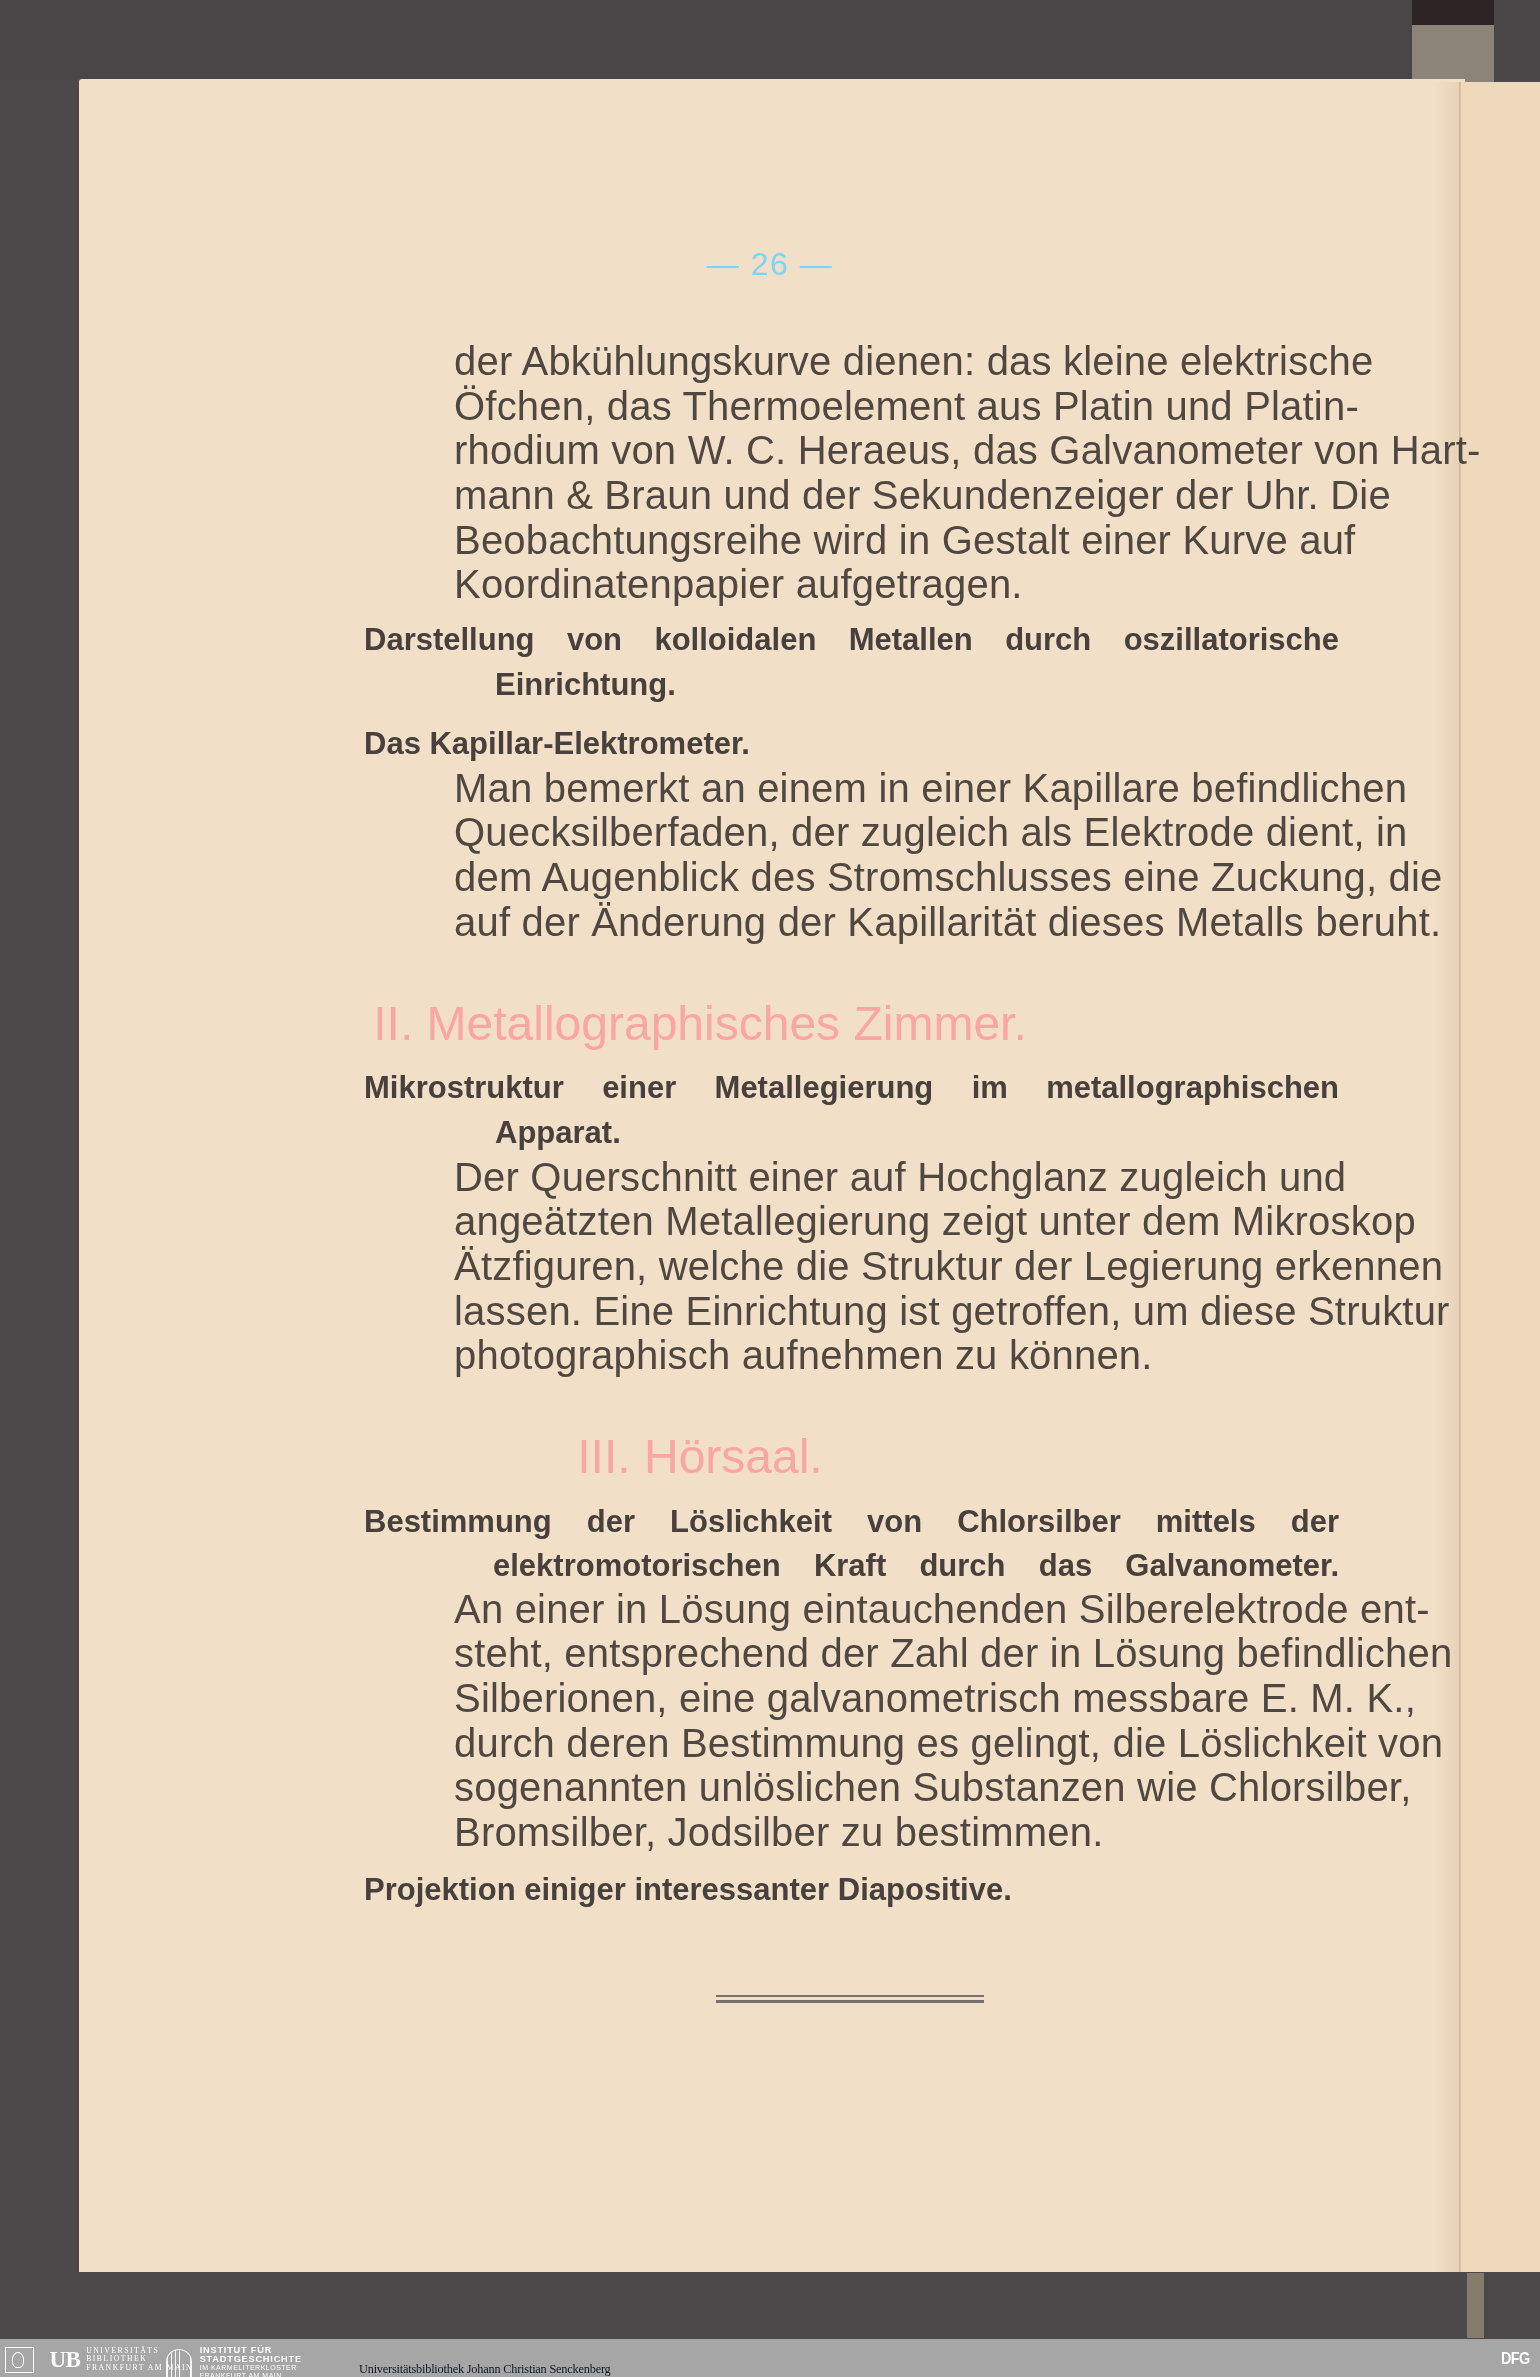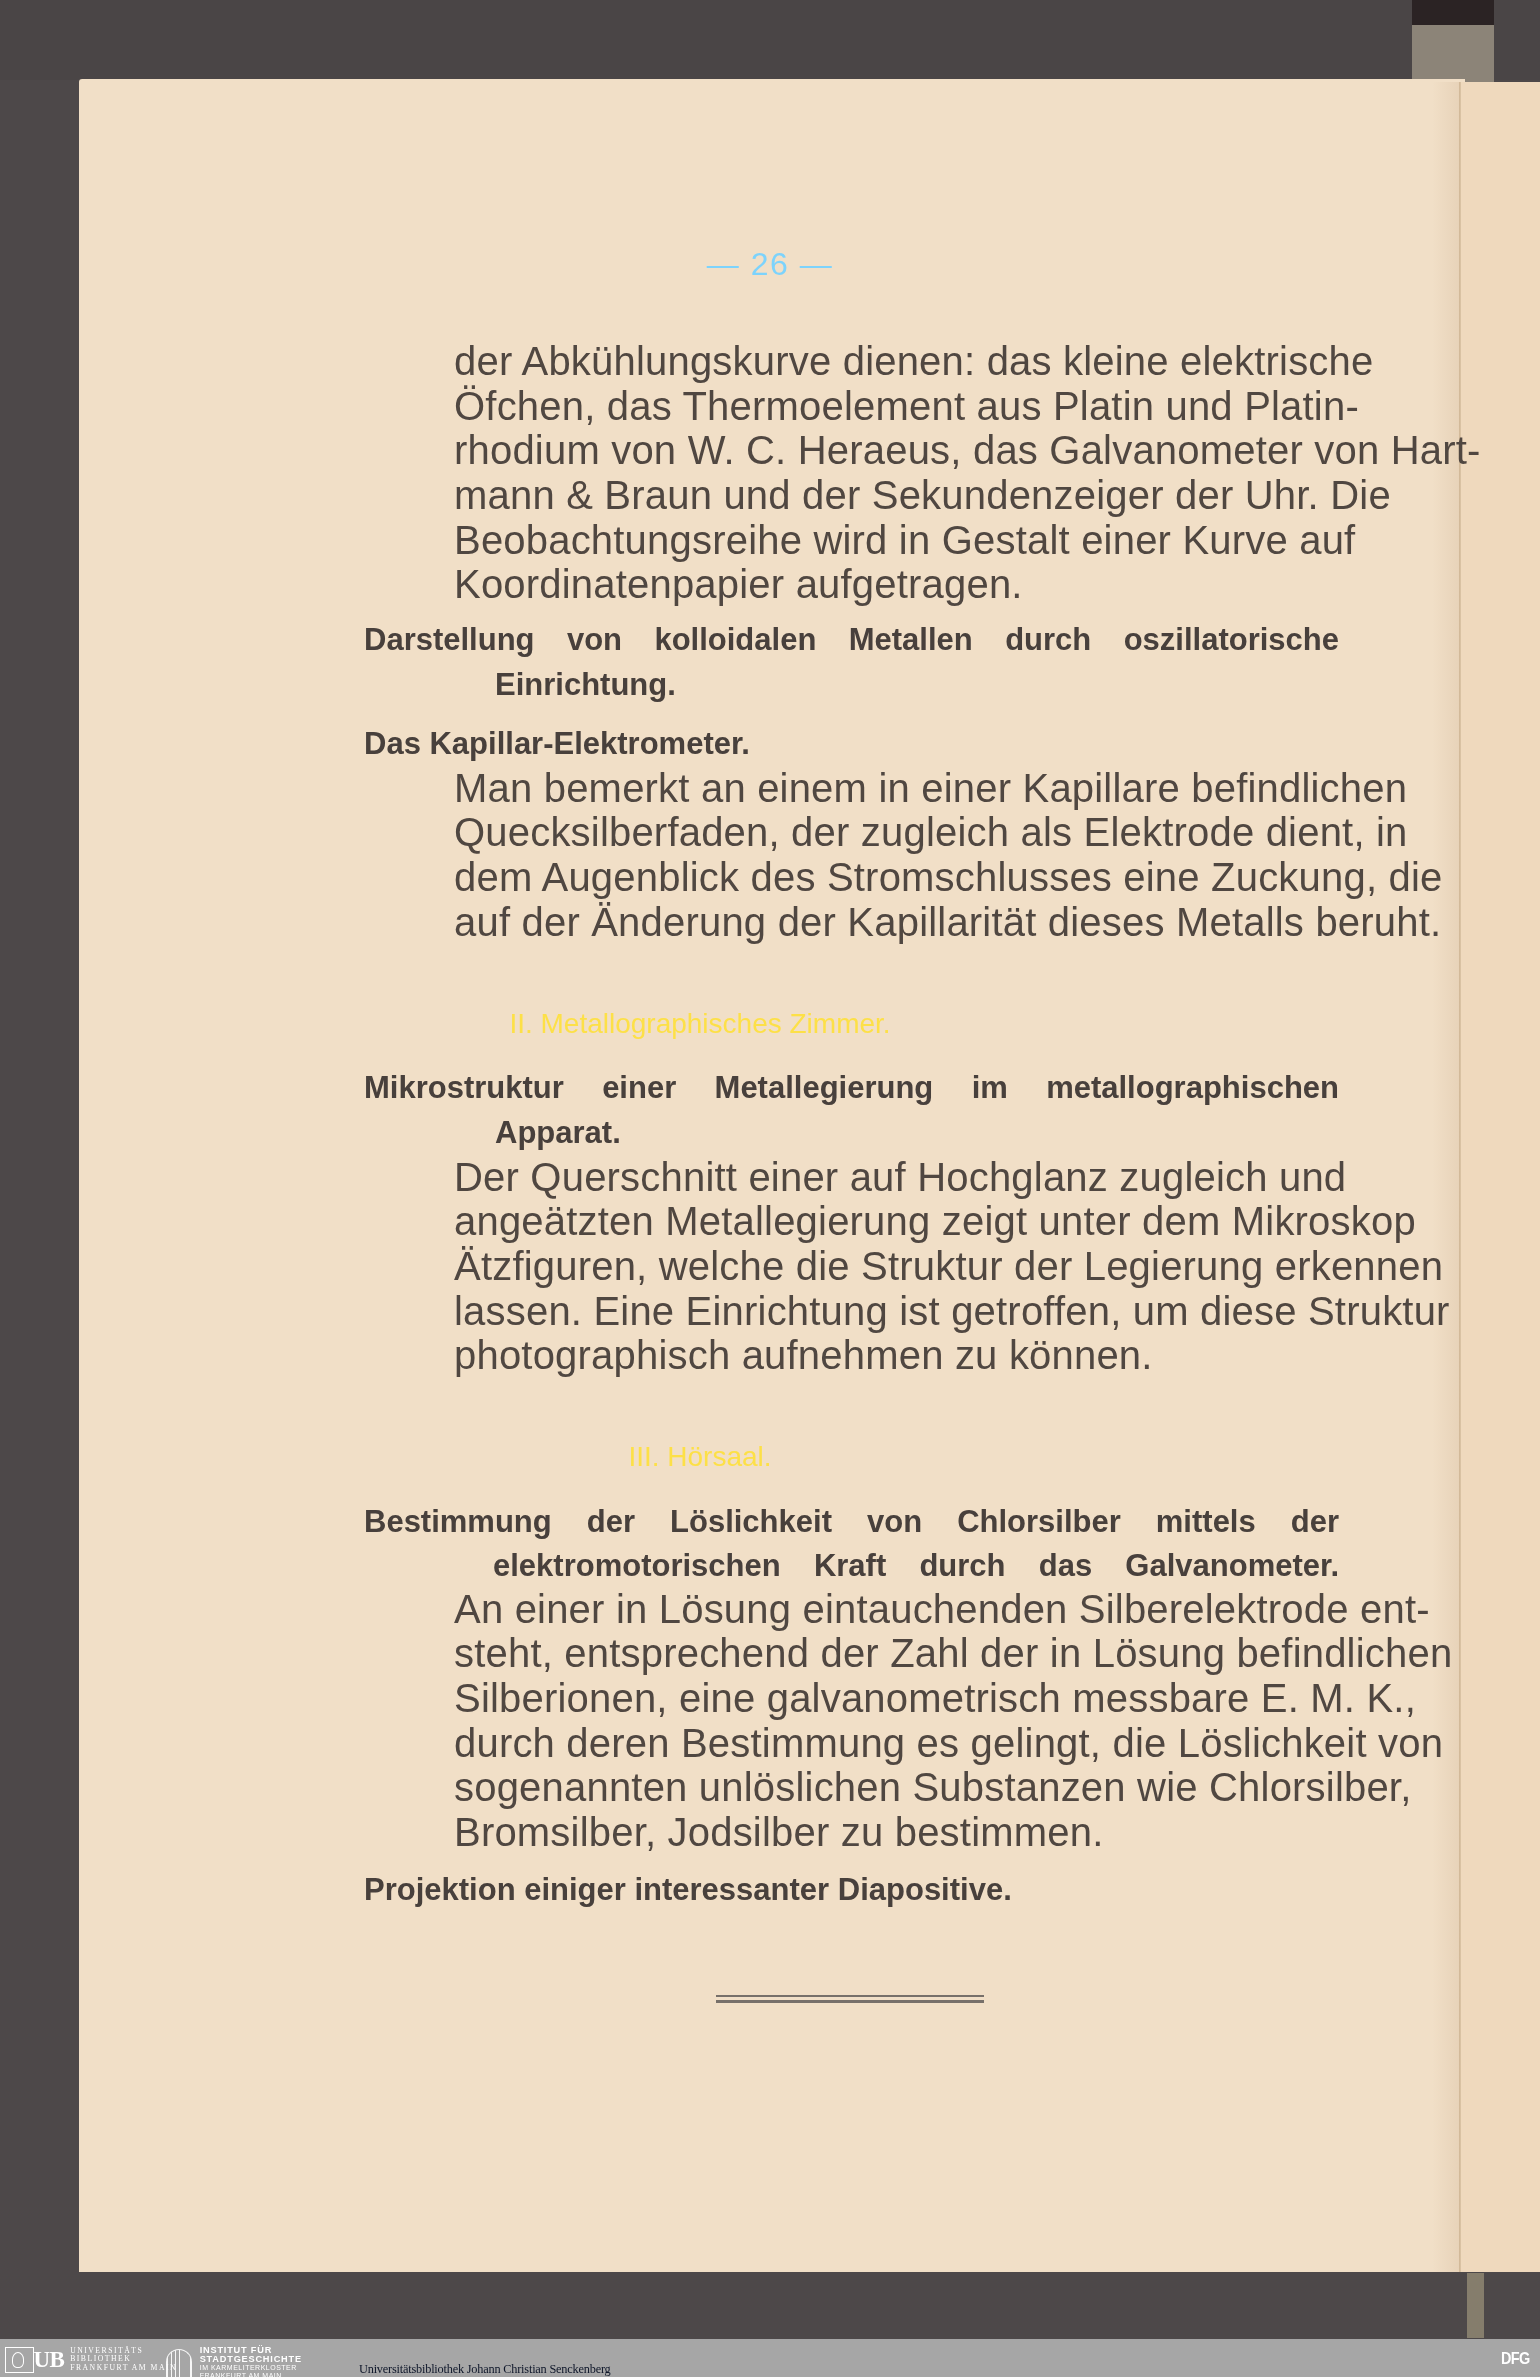--- a/index.html
+++ b/index.html
@@ -50,36 +50,36 @@
     font-family: "Liberation Sans", sans-serif; font-weight: bold; font-size: 31px;
     color: #48403c; line-height: 39px; height: 39px; white-space: nowrap;
     text-align: justify; text-align-last: justify;
   }
   .bold-line.cont { left: 495px; width: 843px; text-align-last: left; }
   .bold-line.cont-right { left: 493px; width: 846px; text-align-last: justify; }
   .bold-line.free { text-align-last: left; width: auto; }
 
   .section-heading {
     position: absolute; left: 0; width: 1400px; text-align: center;
-    font-family: "Liberation Sans", sans-serif; font-size: 28px; color: #fde047;
+    font-family: "Liberation Sans", sans-serif; font-size: 48px; color: #fca5a5;
     line-height: 46px;
   }
 
   .end-rule { position: absolute; left: 716px; width: 268px; height: 7.7px; }
   .end-rule .l1 { position: absolute; left: 0; top: 0; width: 100%; height: 2.3px; background: #77706a; }
   .end-rule .l2 { position: absolute; left: 0; top: 5.4px; width: 100%; height: 2.3px; background: #77706a; }
 
   .footer-bar {
     position: absolute; left: 0; top: 2339px; width: 1540px; height: 39px;
     background: #a6a6a6; color: #ffffff;
   }
   .ub-logo { position: absolute; left: 4.6px; top: 7.7px; height: 26px; display: flex; align-items: center; }
   .ub-mark { width: 29px; height: 26px; border: 1.5px solid #fff; box-sizing: border-box; position: relative; }
   .ub-mark::after { content: ""; position: absolute; left: 6.2px; top: 4.6px; width: 12.3px; height: 15.4px; border-radius: 50% 50% 40% 40%; border: 1.5px solid #fff; box-sizing: border-box; }
-  .ub-letters { font-family: "Liberation Serif", serif; font-weight: bold; font-size: 23px; margin-left: 0; letter-spacing: -0.8px; }
+  .ub-letters { font-family: "Liberation Serif", serif; font-weight: bold; font-size: 23px; margin-left: 16px; letter-spacing: -0.8px; }
   .ub-text { margin-left: 6.2px; font-family: "Liberation Serif", serif; font-size: 7.7px; line-height: 8.5px; letter-spacing: 1.5px; }
   .ub-text span { display: block; }
   .isg-logo { position: absolute; left: 166px; top: 7px; display: flex; align-items: center; }
   .isg-mark { width: 26px; height: 28px; border: 1.5px solid #fff; border-bottom: none; border-radius: 13px 13px 0 0; box-sizing: border-box; background: repeating-linear-gradient(90deg, #fff 0 0.8px, transparent 0.8px 3.9px); opacity: 0.9; }
   .isg-text { margin-left: 7.7px; font-family: "Liberation Sans", sans-serif; line-height: 7.7px; }
   .isg-text .a { display: block; font-weight: bold; font-size: 9.2px; letter-spacing: 0.8px; line-height: 9.2px; }
   .isg-text .b { display: block; font-size: 7px; letter-spacing: 0.5px; line-height: 7.7px; }
   .footer-credit { position: absolute; left: 359px; top: 12.3px; font-family: Liberation Serif, serif; font-size: 12.3px; color: #0f172a; letter-spacing: -0.2px; margin-top: 11px; }
   .dfg-logo { position: absolute; right: 10.8px; top: 10px; font-family: "Liberation Sans", sans-serif; font-weight: bold; font-size: 17px; color: #fff; letter-spacing: -0.8px; transform: scaleX(0.85); transform-origin: right; }
 </style>

